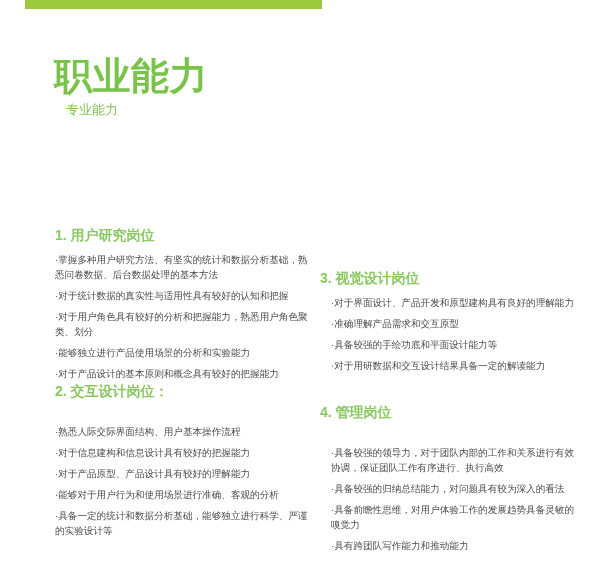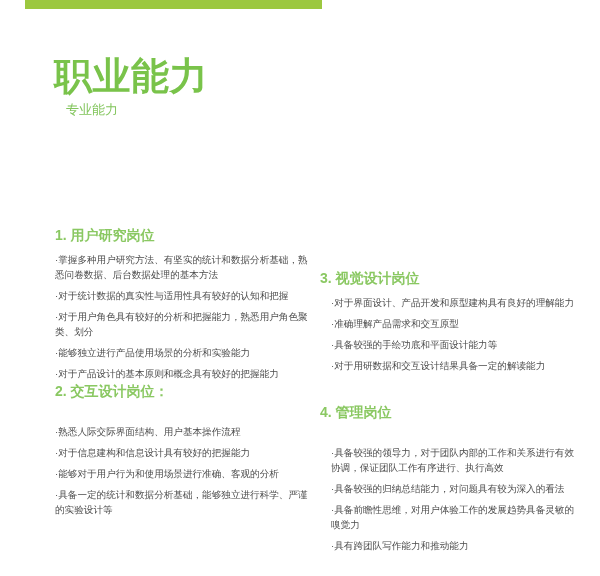--- a/index.html
+++ b/index.html
@@ -58,20 +58,21 @@
     <p class="item">·对于统计数据的真实性与适用性具有较好的认知和把握</p>
     <p class="item">·对于用户角色具有较好的分析和把握能力，熟悉用户角色聚类、划分</p>
     <p class="item">·能够独立进行产品使用场景的分析和实验能力</p>
     <p class="item">·对于产品设计的基本原则和概念具有较好的把握能力</p>
   </section>
 
   <section class="section sec-2">
     <h2 class="heading">2. 交互设计岗位：</h2>
     <p class="item">·熟悉人际交际界面结构、用户基本操作流程</p>
     <p class="item">·对于信息建构和信息设计具有较好的把握能力</p>
+    <p class="item">·对于产品原型、产品设计具有较好的理解能力</p>
     <p class="item">·能够对于用户行为和使用场景进行准确、客观的分析</p>
     <p class="item">·具备一定的统计和数据分析基础，能够独立进行科学、严谨的实验设计等</p>
   </section>
 
   <section class="section sec-3">
     <h2 class="heading">3. 视觉设计岗位</h2>
     <p class="item">·对于界面设计、产品开发和原型建构具有良好的理解能力</p>
     <p class="item">·准确理解产品需求和交互原型</p>
     <p class="item">·具备较强的手绘功底和平面设计能力等</p>
     <p class="item">·对于用研数据和交互设计结果具备一定的解读能力</p>

